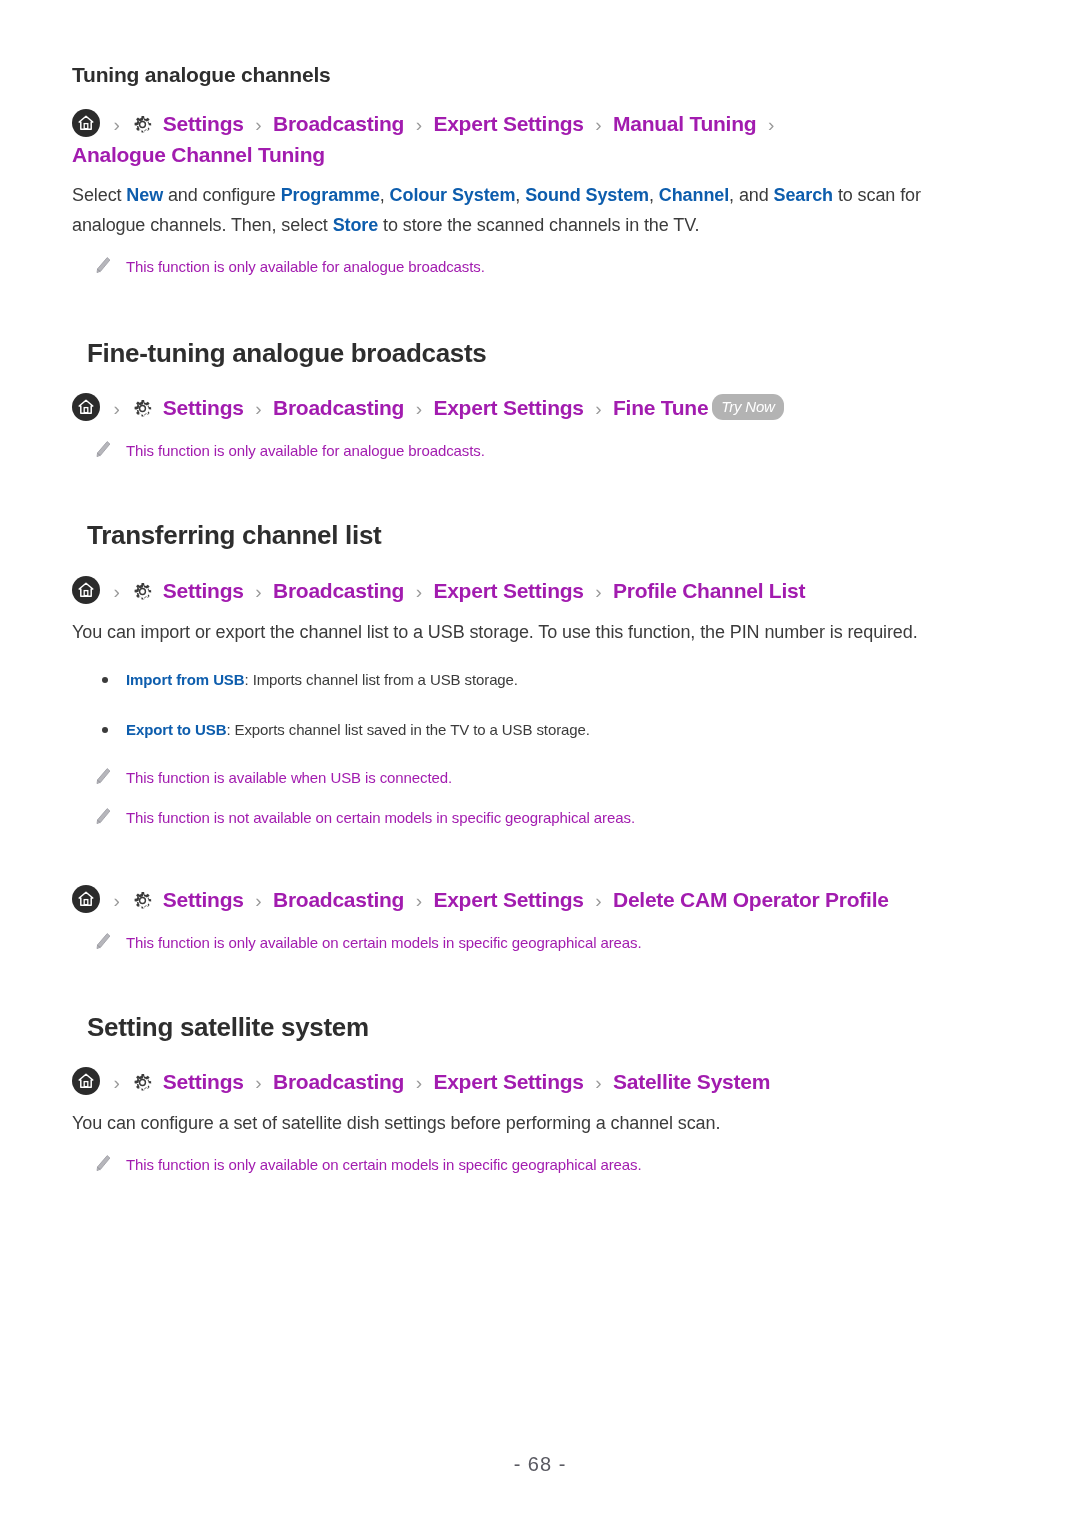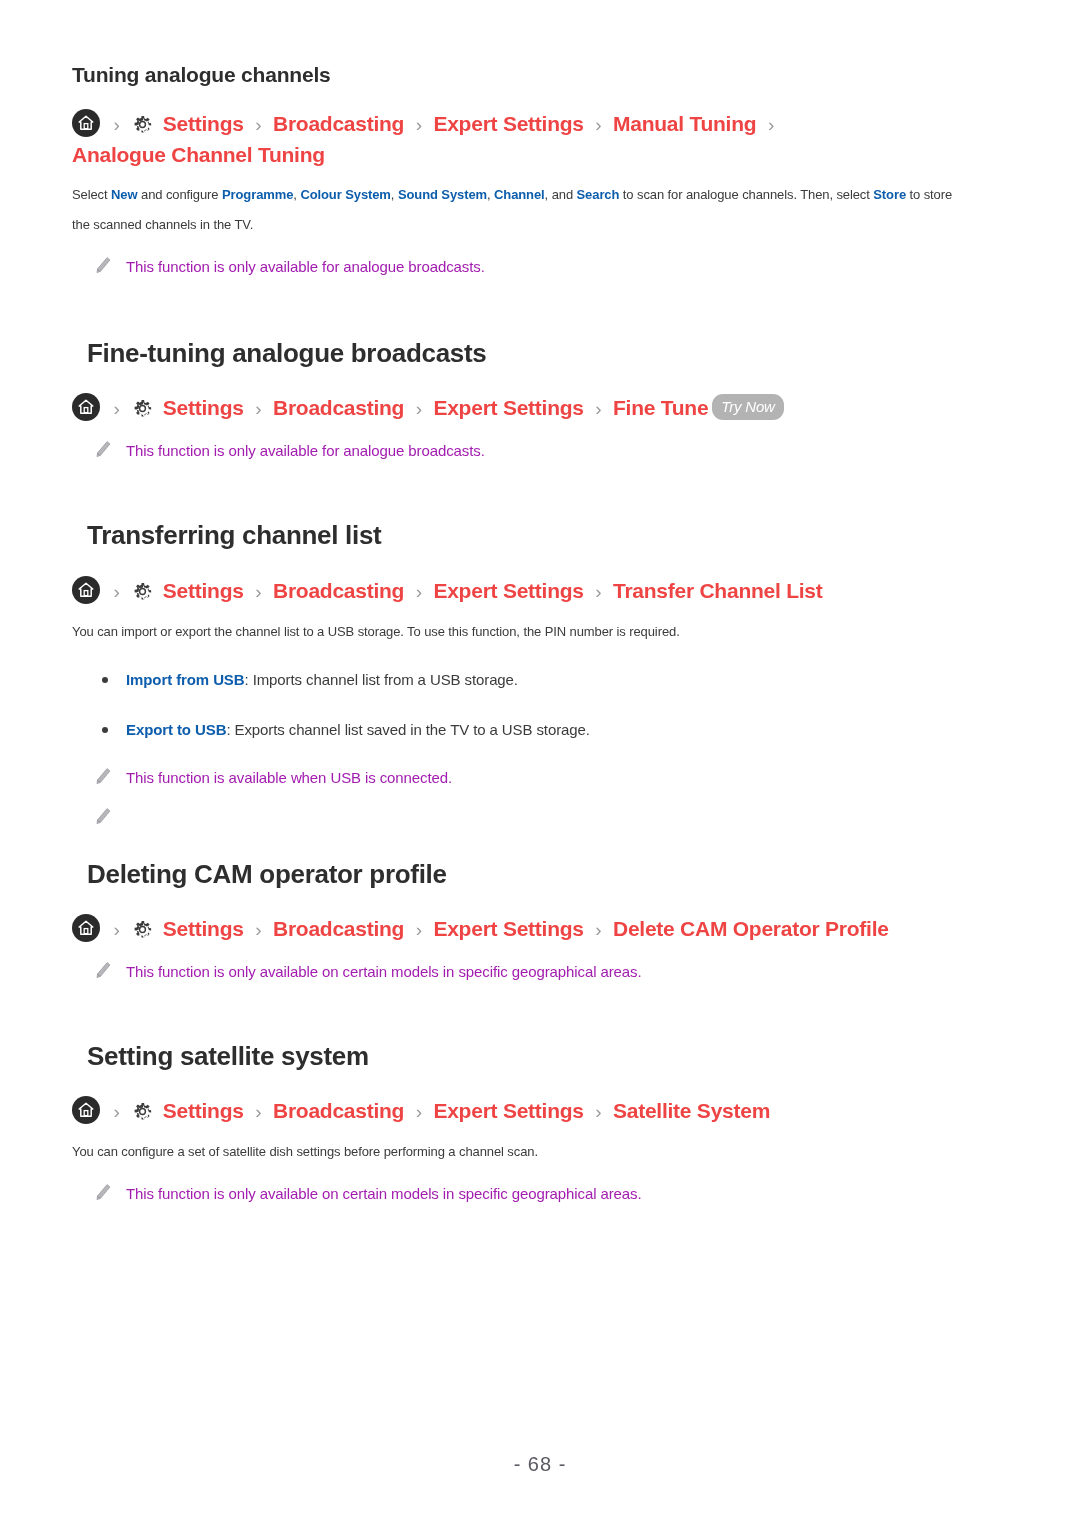--- a/index.html
+++ b/index.html
@@ -51,21 +51,21 @@
 
   
   .crumb {
     font-size: 21px;
     line-height: 30px;
     color: #0d5dad;
     margin: 0 0 10px 0;
     letter-spacing: -0.25px;
   }
   .crumb .seg {
-    color: #ef4444;
+    color: #a21caf;
     font-weight: 600;
     white-space: nowrap;
   }
   .crumb .sep {
     color: #9a9a9a;
     font-weight: 400;
     padding: 0 6px;
     font-size: 19px;
   }
   .home-icon {
@@ -96,21 +96,21 @@
     padding: 5px 9px 6px 9px;
     border-radius: 11px;
     vertical-align: 3px;
     margin-left: 4px;
     letter-spacing: -0.2px;
     font-style: italic;
   }
 
   
   .body-text {
-    font-size: 13px;
+    font-size: 18px;
     line-height: 30px;
     color: #3b3b3b;
     margin: 0 0 4px 0;
     max-width: 900px;
     letter-spacing: -0.1px;
   }
   .lnk { color: #0d5dad; font-weight: 600; }
 
   
   .note {
@@ -268,21 +268,21 @@
             <path fill="#3a3a3a" d="M12 8.2a3.8 3.8 0 100 7.6 3.8 3.8 0 000-7.6zm0 6.1a2.3 2.3 0 110-4.6 2.3 2.3 0 010 4.6z"></path>
             <path fill="#3a3a3a" d="M21 13.3v-2.6l-2.3-.37a7 7 0 00-.67-1.62l1.37-1.9-1.84-1.84-1.9 1.37a7 7 0 00-1.62-.67L13.67 3h-2.6l-.37 2.3a7 7 0 00-1.62.67L7.18 4.6 5.34 6.44l1.37 1.9a7 7 0 00-.67 1.62L3.74 10.3v2.6l2.3.37a7 7 0 00.67 1.62l-1.37 1.9 1.84 1.84 1.9-1.37a7 7 0 001.62.67l.37 2.3h2.6l.37-2.3a7 7 0 001.62-.67l1.9 1.37 1.84-1.84-1.37-1.9a7 7 0 00.67-1.62L21 13.3zm-2.6.9a5.6 5.6 0 01-.78 1.88l-.3.45 1.2 1.67-.32.32-1.67-1.2-.45.3a5.6 5.6 0 01-1.88.78l-.52.12-.33 2.02h-.45l-.33-2.02-.52-.12a5.6 5.6 0 01-1.88-.78l-.45-.3-1.67 1.2-.32-.32 1.2-1.67-.3-.45a5.6 5.6 0 01-.78-1.88l-.12-.52-2.02-.33v-.45l2.02-.33.12-.52a5.6 5.6 0 01.78-1.88l.3-.45-1.2-1.67.32-.32 1.67 1.2.45-.3a5.6 5.6 0 011.88-.78l.52-.12.33-2.02h.45l.33 2.02.52.12a5.6 5.6 0 011.88.78l.45.3 1.67-1.2.32.32-1.2 1.67.3.45a5.6 5.6 0 01.78 1.88l.12.52 2.02.33v.45l-2.02.33-.12.52z"></path>
           </svg>
       </span>
       <span class="seg">Settings</span>
       <span class="sep">›</span>
       <span class="seg">Broadcasting</span>
       <span class="sep">›</span>
       <span class="seg">Expert Settings</span>
       <span class="sep">›</span>
-      <span class="seg">Transfer Channel List</span>
+      <span class="seg">Profile Channel List</span>
     </p>
 
     <p class="body-text">You can import or export the channel list to a USB storage. To use this function, the PIN number is required.</p>
 
     <ul class="bullets">
       <li>
         <span class="dot"></span><span class="lnk">Import from USB</span><span>: Imports channel list from a USB storage.</span>
       </li>
       <li>
         <span class="dot"></span><span class="lnk">Export to USB</span><span>: Exports channel list saved in the TV to a USB storage.</span>
@@ -298,27 +298,27 @@
       </span>
       <span>This function is available when USB is connected.</span>
     </p>
     <p class="note">
       <span class="pencil-icon">
         <svg width="18" height="20" viewBox="0 0 18 20">
             <path d="M13.2 1.6 15.9 4.0 6.6 15.2 3.0 16.6 3.6 12.8 13.2 1.6z" fill="#b6b6bb" stroke="#a2a2a8" stroke-width="0.9" stroke-linejoin="round"></path>
             <path d="M3.3 13.1 6.3 15.6" stroke="#8f8f96" stroke-width="0.9"></path>
           </svg>
       </span>
+      <span>This function is not available on certain models in specific geographical areas.</span>
     </p>
   </div>
 
   <div class="sp-3"></div>
 
   <div class="section">
-    <h2 class="h-main">Deleting CAM operator profile</h2>
 
     <p class="crumb">
       <span class="home-icon">
         <svg width="18" height="18" viewBox="0 0 18 18">
             <path d="M9 2.2 2.2 8.0h1.6v7.2h10.4V8.0h1.6L9 2.2z" fill="none" stroke="#ffffff" stroke-width="1.5" stroke-linejoin="round"></path>
             <rect x="7.2" y="9.6" width="3.6" height="5.0" fill="none" stroke="#ffffff" stroke-width="1.3"></rect>
           </svg>
       </span>
       <span class="sep">›</span>
       <span class="gear-icon">

